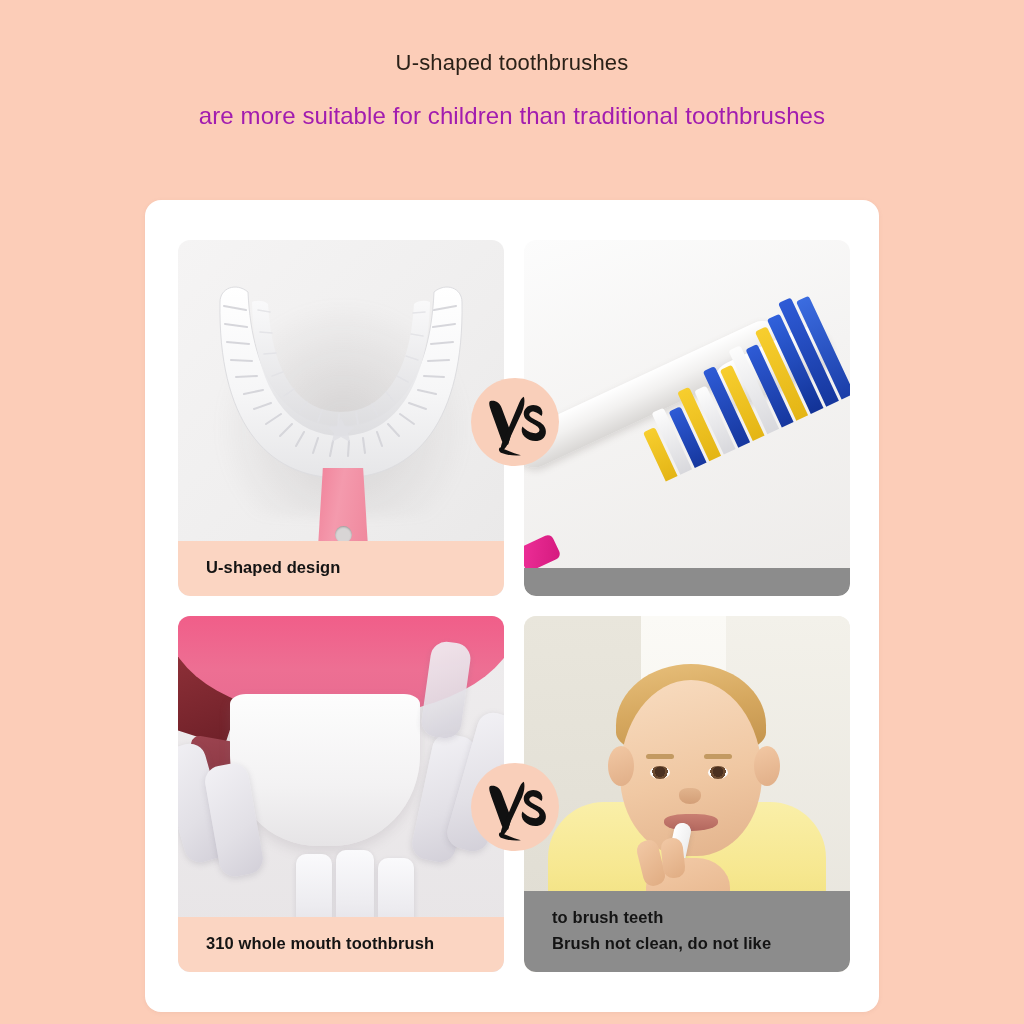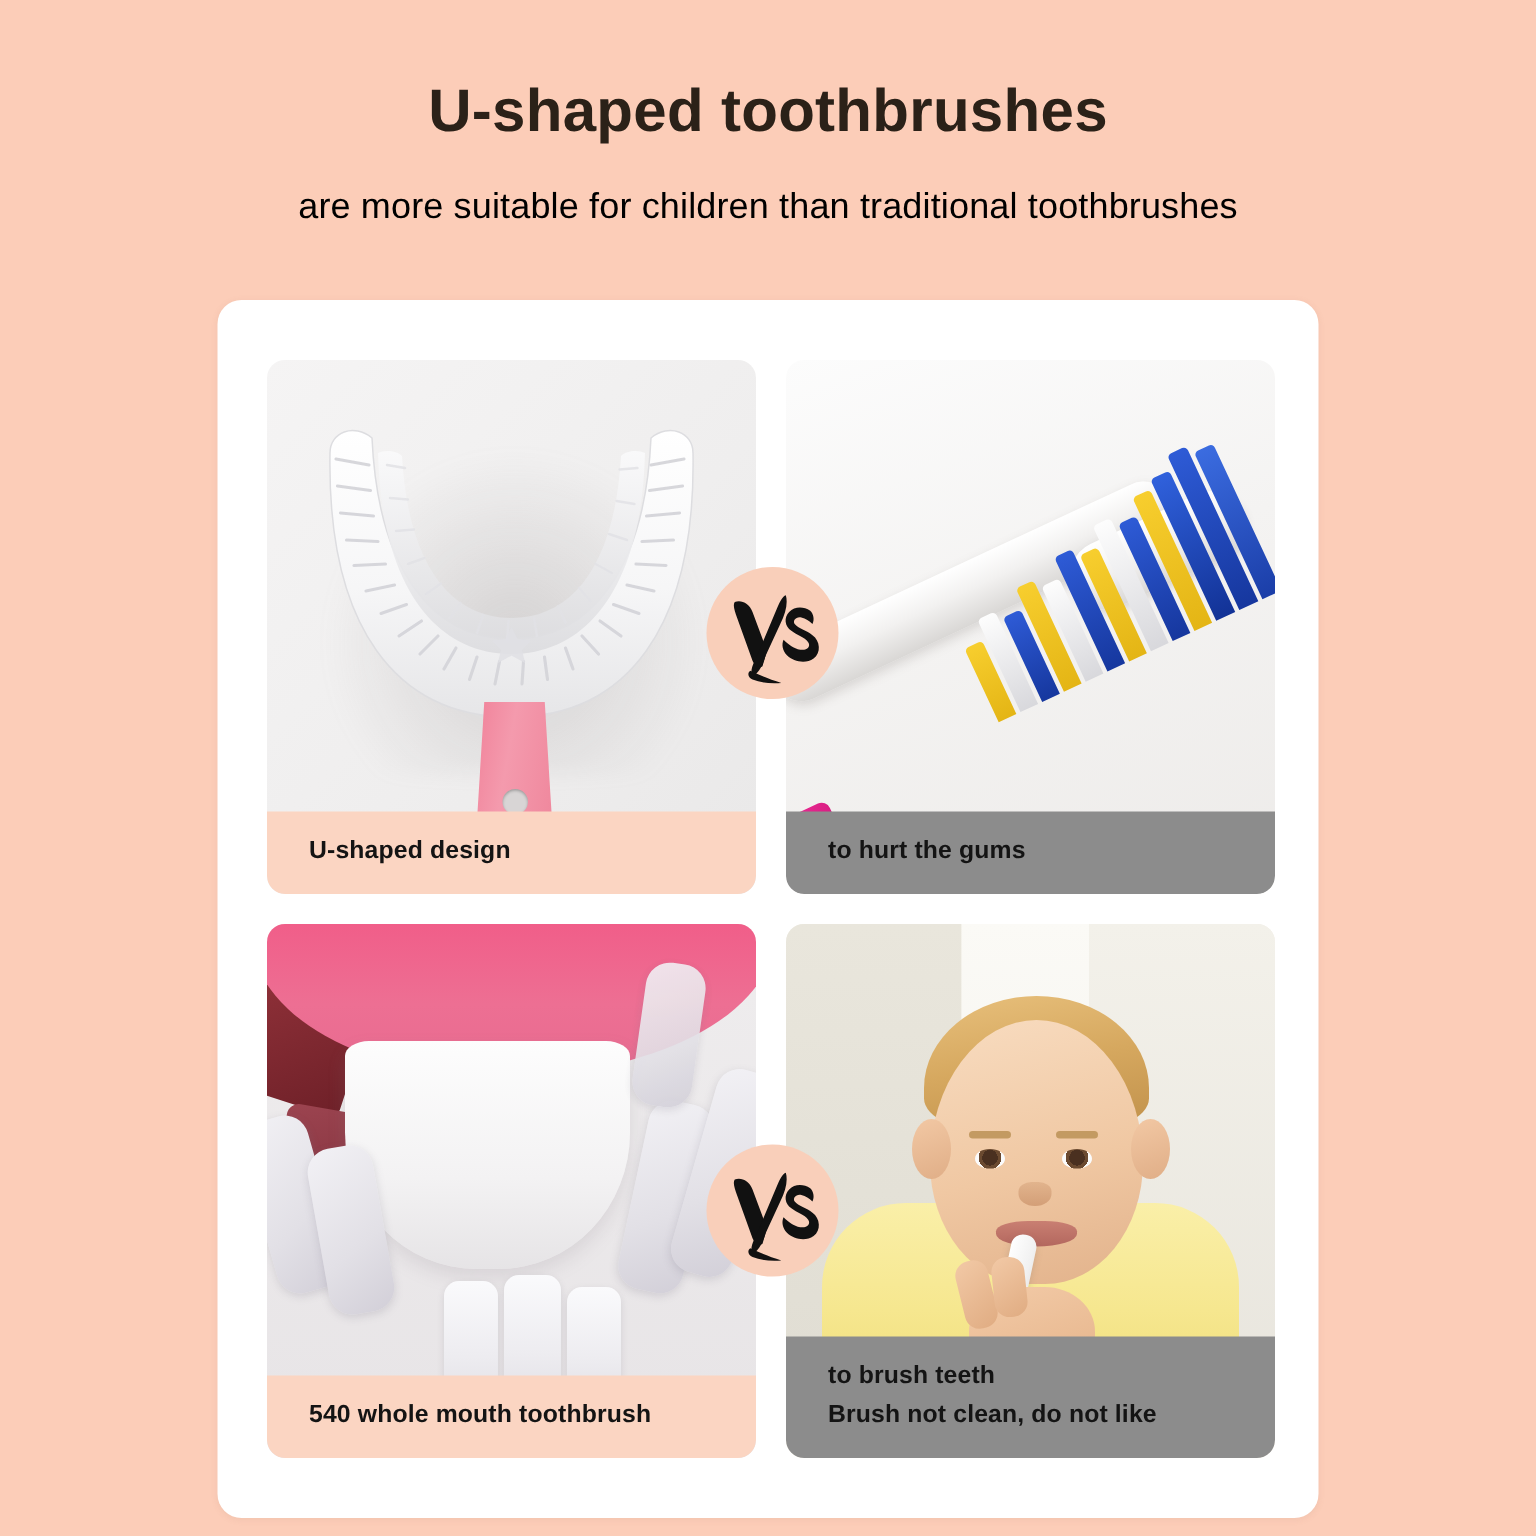--- a/index.html
+++ b/index.html
@@ -7,25 +7,25 @@
   body {
     background:#FCCDB8;
     font-family:"Liberation Sans", sans-serif;
     position:relative;
     overflow:hidden;
   }
 
   
   .header { position:absolute; left:0; top:0; width:1024px; text-align:center; }
   .headline-1 {
-    font-size:40px; font-weight:700; color:#2B2118;
+    font-size:22px; font-weight:400; color:#2B2118;
     letter-spacing:.2px; margin-top:50px; line-height:1.2;
   }
   .headline-2 {
-    font-size:24px; font-weight:400; color:#000000;
+    font-size:24px; font-weight:400; color:#a21caf;
     letter-spacing:.1px; margin-top:26px; line-height:1.2;
   }
 
   
   .card {
     position:absolute; left:145px; top:200px;
     width:734px; height:812px;
     background:#FFFFFF; border-radius:16px;
     box-shadow:0 1px 4px rgba(160,120,100,.10);
   }
@@ -313,21 +313,20 @@
           <div class="br" style="left:102px;width:13px; height:78px; background:linear-gradient(180deg,#F7CE2E,#E4B515);"></div>
           <div class="br" style="left:118px;width:13px; height:92px; background:linear-gradient(180deg,#FDFDFD,#D8D8DC);"></div>
           <div class="br" style="left:134px;width:13px; height:86px; background:linear-gradient(180deg,#2E5BD6,#16379E);"></div>
           <div class="br" style="left:150px;width:13px; height:98px; background:linear-gradient(180deg,#F7CE2E,#E4B515);"></div>
           <div class="br" style="left:166px;width:14px; height:104px;background:linear-gradient(180deg,#3061DC,#123296);"></div>
           <div class="br" style="left:183px;width:14px; height:114px;background:linear-gradient(180deg,#2E5BD6,#16379E);"></div>
           <div class="br" style="left:200px;width:14px; height:108px;background:linear-gradient(180deg,#3B6CE0,#1B3EA8);"></div>
         </div>
       </div>
       <div class="caption gray">
-        <span class="line">to hurt the gums</span>
       </div>
     </div>
 
     <div class="panel p3-bg">
       <div class="photo">
         <div class="maroon-l"></div>
         <div class="maroon-s"></div>
         <div class="p3-pink"></div>
         <div class="p3-white"></div>
 
@@ -335,21 +334,21 @@
         <div class="tooth" style="left:158px; width:38px; height:96px;"></div>
         <div class="tooth" style="left:200px; width:36px; height:88px;"></div>
 
         <div class="prong" style="left:-6px;  top:128px; width:46px; height:118px; transform:rotate(-16deg);"></div>
         <div class="prong" style="left:34px;  top:148px; width:44px; height:112px; transform:rotate(-10deg);"></div>
         <div class="prong" style="left:244px; top:118px; width:44px; height:128px; transform:rotate(12deg);"></div>
         <div class="prong" style="left:284px; top:96px;  width:42px; height:140px; transform:rotate(16deg);"></div>
         <div class="prong" style="left:248px; top:26px;  width:40px; height:96px;  transform:rotate(8deg);  opacity:.9;"></div>
       </div>
       <div class="caption peach">
-        <span class="line">540 whole mouth toothbrush</span>
+        <span class="line">310 whole mouth toothbrush</span>
       </div>
     </div>
 
     <div class="panel p4-bg">
       <div class="photo">
         <div class="wall-a"></div>
           <div class="wall-c"></div>
           <div class="wall-b"></div>
         <div class="shirt"></div>
         <div class="neck"></div>

